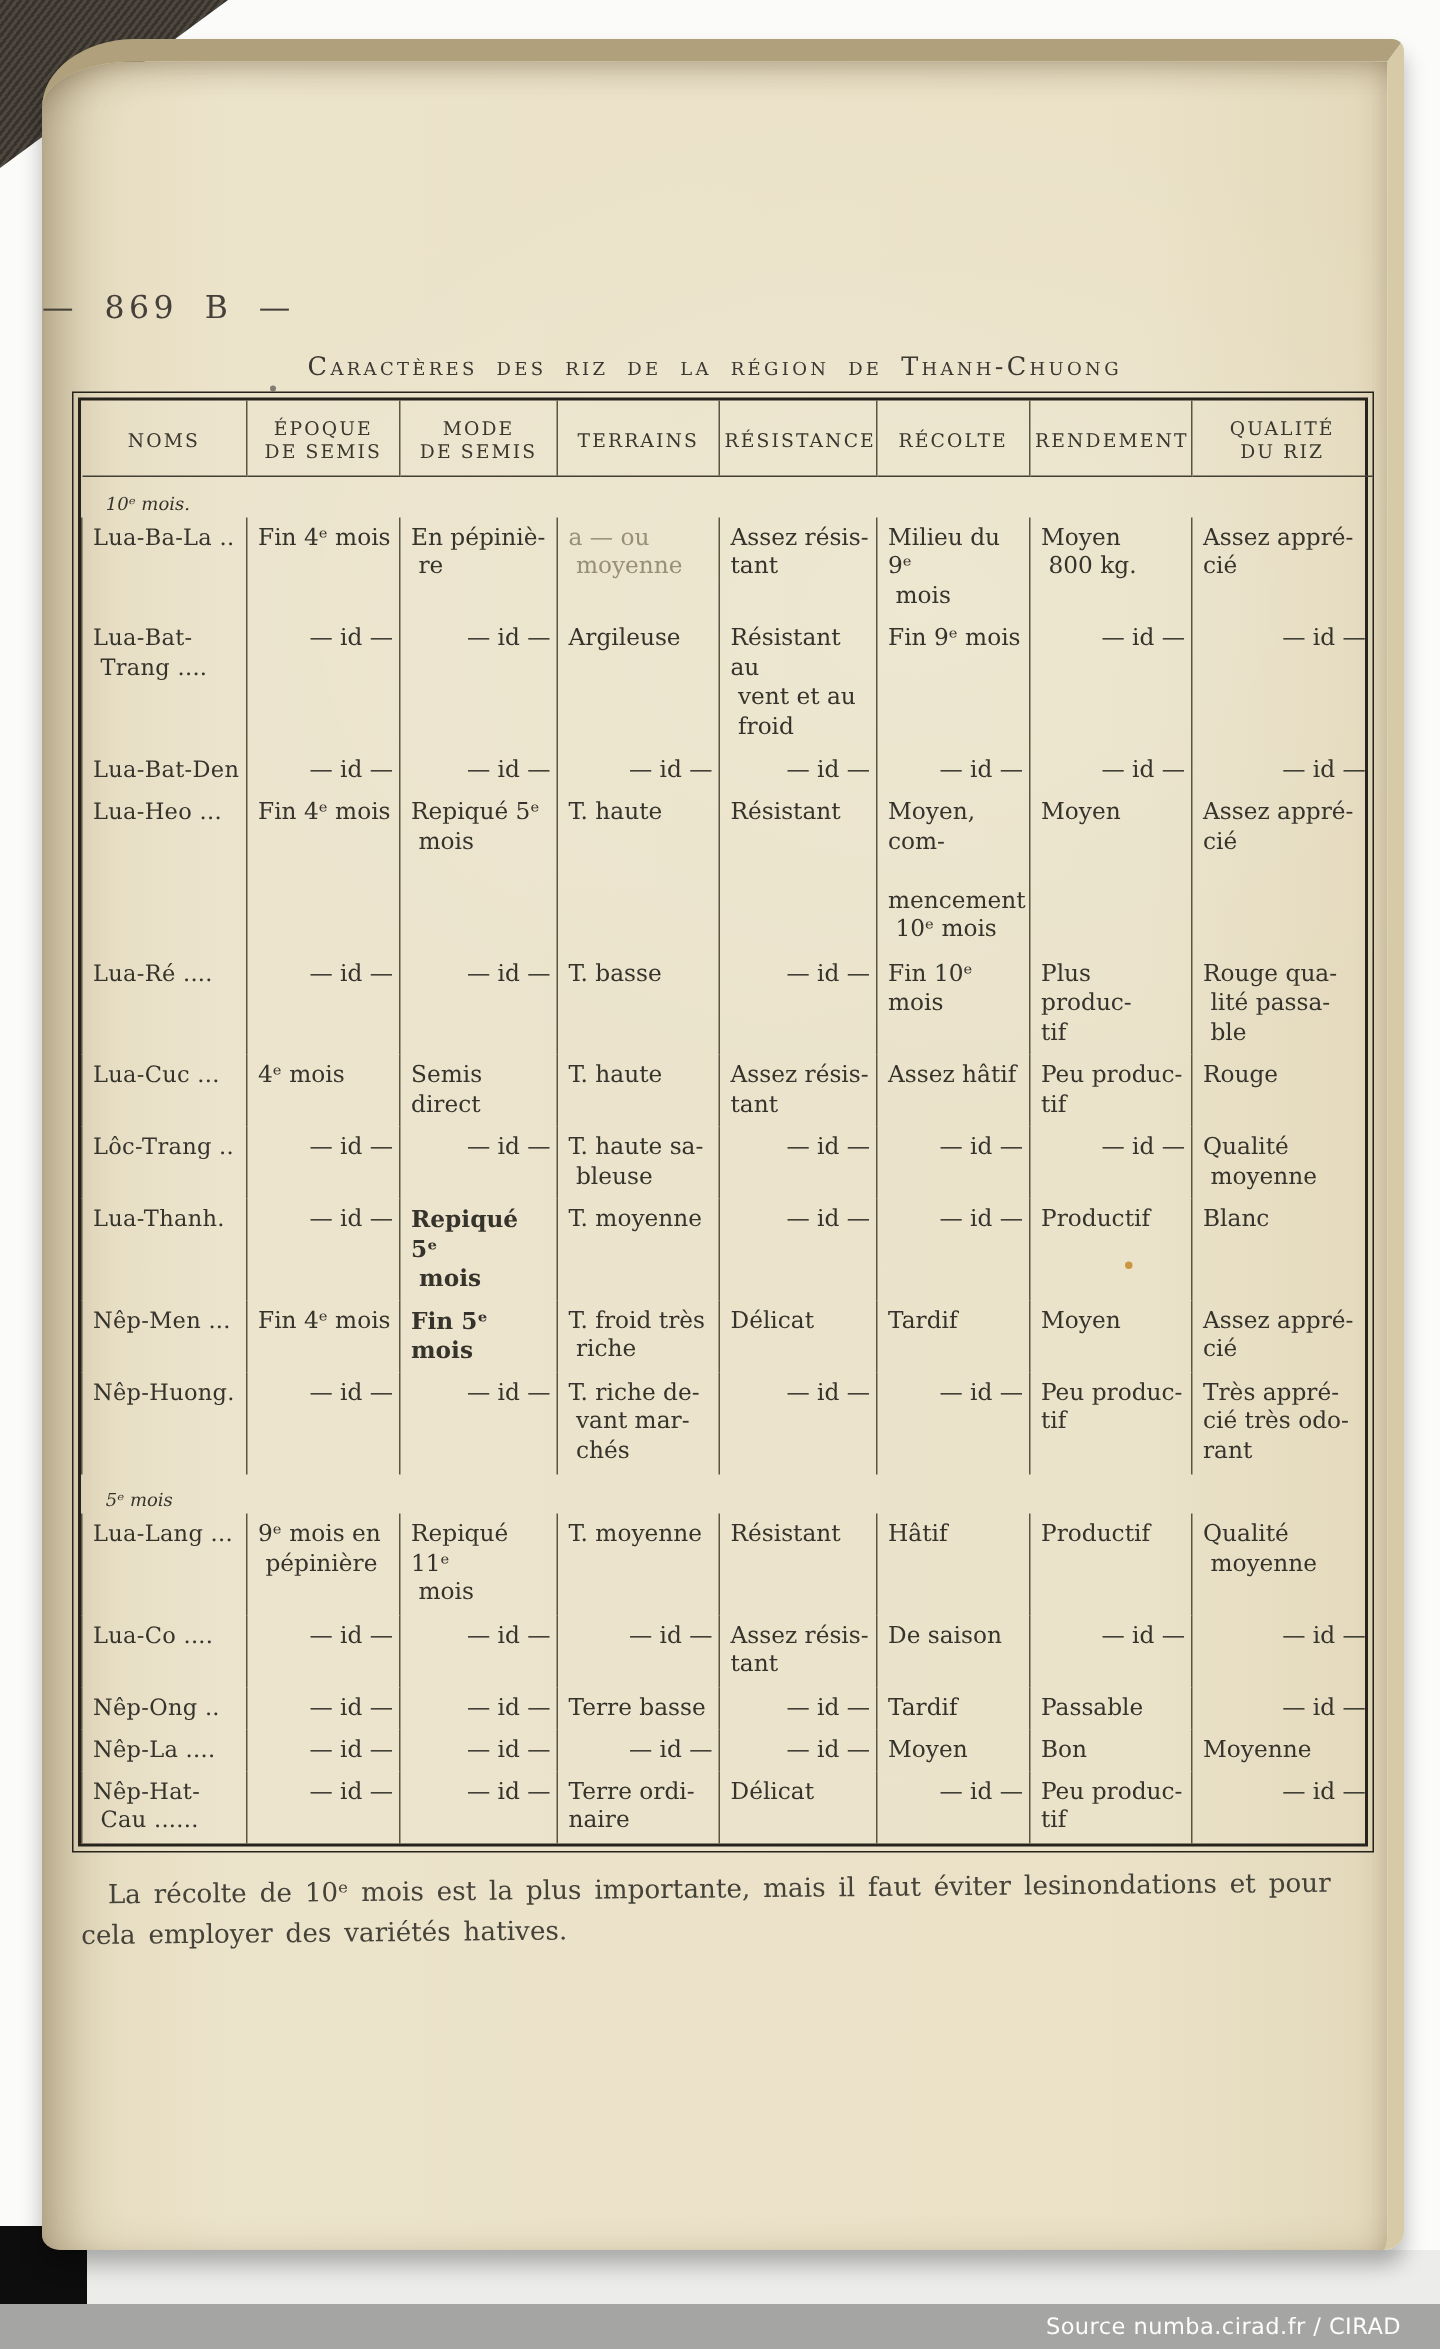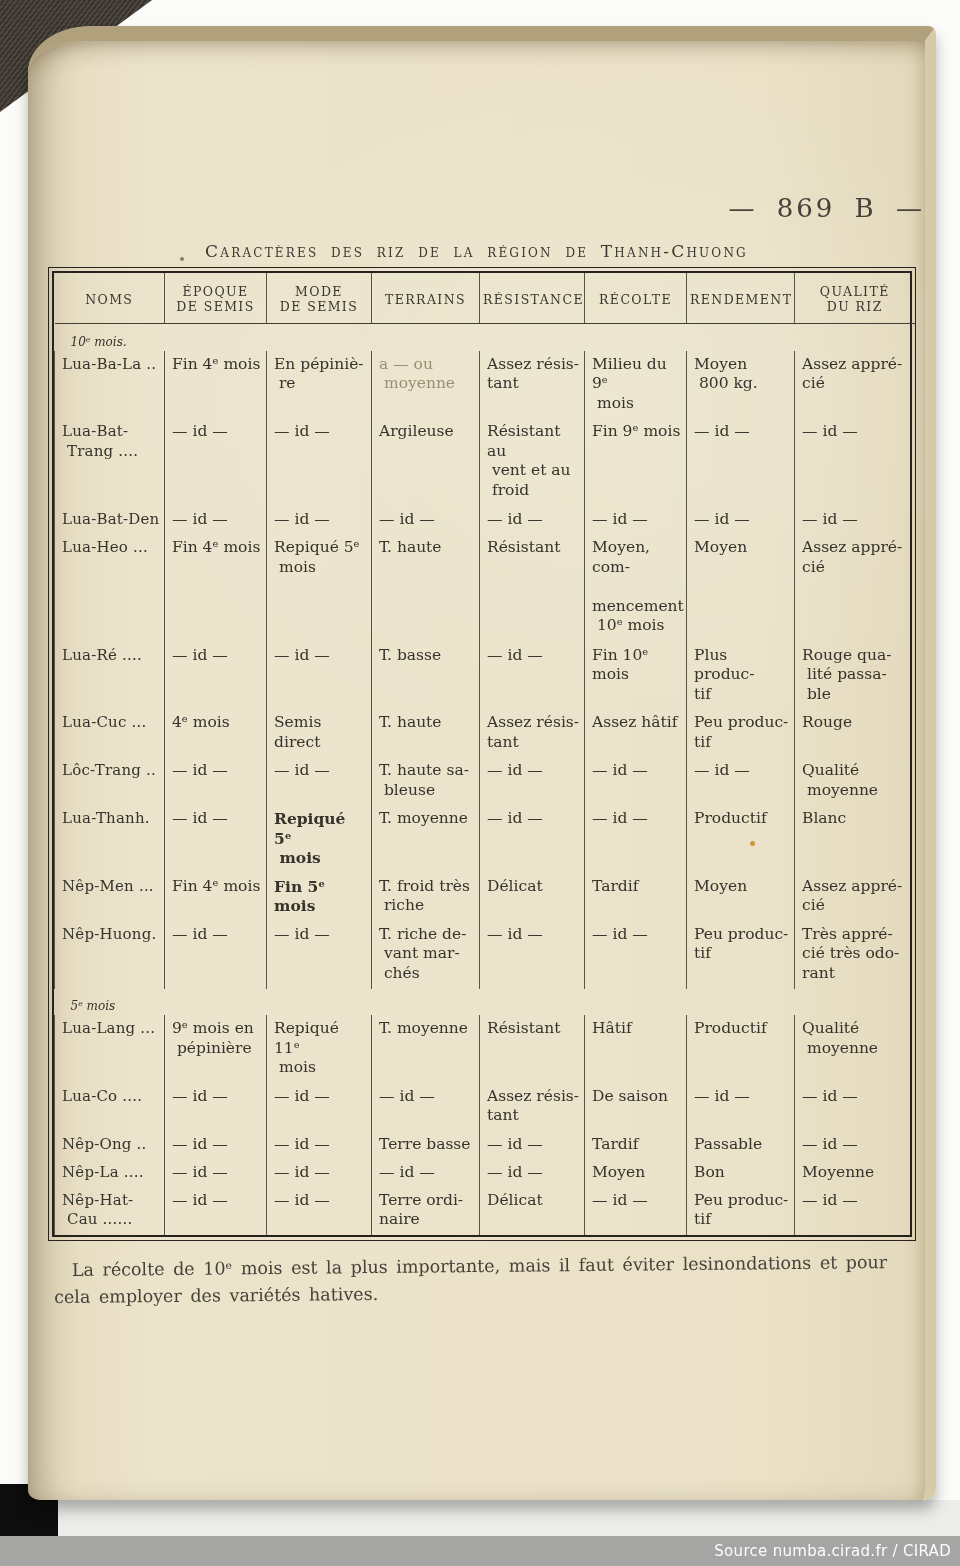--- a/index.html
+++ b/index.html
@@ -20,40 +20,40 @@
     position:absolute;left:0;top:1500px;width:960px;height:38px;background:#ececea;
   }
   .black-corner{
     position:absolute;left:0;top:1484px;width:58px;height:54px;background:#0d0d0d;
   }
   .source-bar{
     position:absolute;left:0;top:1536px;width:960px;height:30px;
     background:#a5a5a3;color:#fdfdfd;
     font-family:"DejaVu Sans","Liberation Sans",sans-serif;
     font-size:15px;line-height:30px;text-align:right;
-    padding-right:9px;box-sizing:border-box;letter-spacing:.3px;
+    padding-right:26px;box-sizing:border-box;letter-spacing:.3px;
   }
   
   .page{
     position:absolute;left:28px;top:26px;width:908px;height:1474px;box-sizing:border-box;
     border-top:15px solid #b0a07c;
     border-right:11px solid #d6caa7;
     border-radius:62px 8px 14px 12px / 46px 8px 12px 10px;
     background:
       radial-gradient(ellipse 700px 500px at 65% 25%, rgba(255,255,255,.14), transparent 70%),
       linear-gradient(90deg,#e4dabd 0%,#ece3cb 14%,#eae1c7 82%,#e3d8ba 100%);
     box-shadow:
       0 10px 14px rgba(0,0,0,.28),
       inset 28px 0 38px -20px rgba(84,62,30,.45),
       inset -12px 0 20px -12px rgba(84,62,30,.28),
       inset 0 16px 22px -14px rgba(84,62,30,.35);
   }
   .content{position:absolute;inset:0;padding-top:152px;}
   .pageno{
-    text-align:right;font-size:26px;letter-spacing:3px;color:#45413a;word-spacing:8px;
+    text-align:left;font-size:21px;letter-spacing:3px;color:#45413a;word-spacing:8px;
   }
   .title{
     text-align:center;margin-top:18px;
     font-variant:small-caps;font-size:17px;letter-spacing:2.2px;word-spacing:5px;
     color:#3c3932;
   }
   .table-frame{
     width:860px;margin:10px 0 0 24px;box-sizing:border-box;
     border:2.5px solid #26231d;
     outline:1.6px solid #26231d;outline-offset:3px;
@@ -68,21 +68,21 @@
     padding:11px 3px 9px;white-space:pre-line;vertical-align:middle;text-align:center;
     border-bottom:1.8px solid #433f34;border-left:1px solid #5a5443;color:#3a372e;
   }
   th:first-child,td:first-child{border-left:none;}
   td.cell{
     border-left:1px solid #5a5443;vertical-align:top;
     padding:4px 4px 4px 7px;font-size:15.5px;line-height:19.5px;
     white-space:pre-wrap;
   }
   td.col0{font-size:15px;letter-spacing:.2px;}
-  td.id-cell{text-align:left;white-space:pre;}
+  td.id-cell{text-align:right;white-space:pre;}
   td.section-label{
     font-style:italic;font-size:12px;padding:10px 0 2px 16px;vertical-align:bottom;
   }
   td.bold{font-weight:bold;}
   td.faded{color:#978f76;}
   .footnote{
     width:846px;margin:16px 0 0 26px;
     font-size:17.5px;line-height:27px;color:#454239;
     white-space:pre-line;text-indent:18px;word-spacing:3px;
     transform:rotate(-0.55deg);

